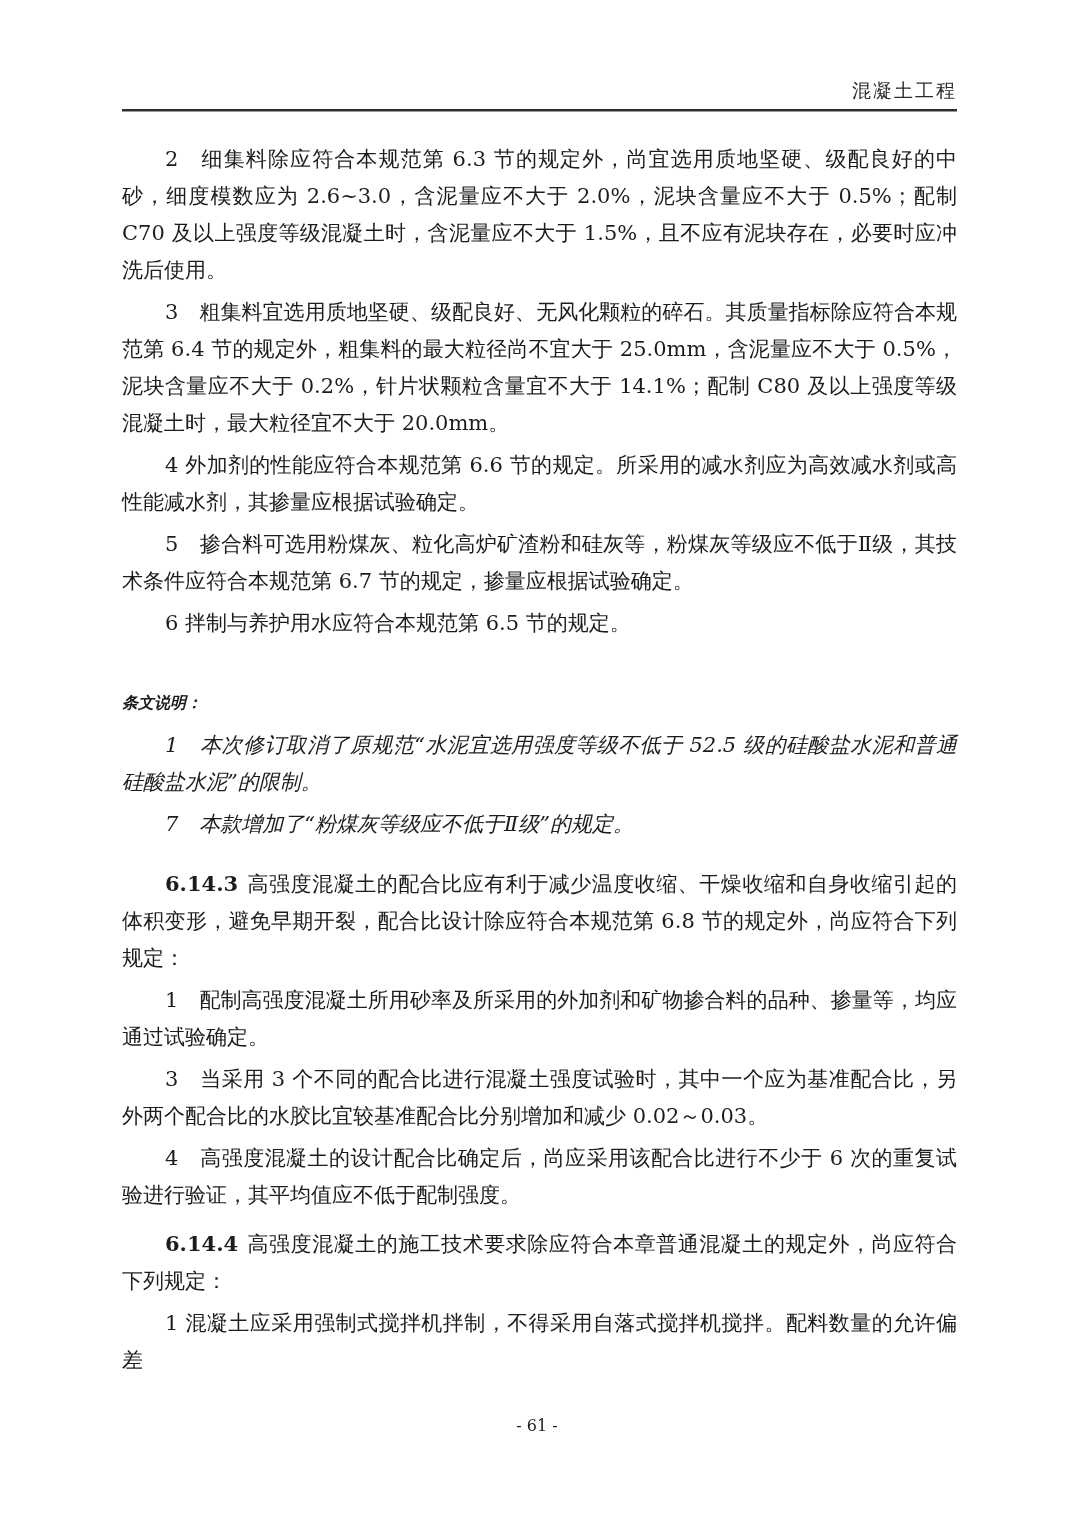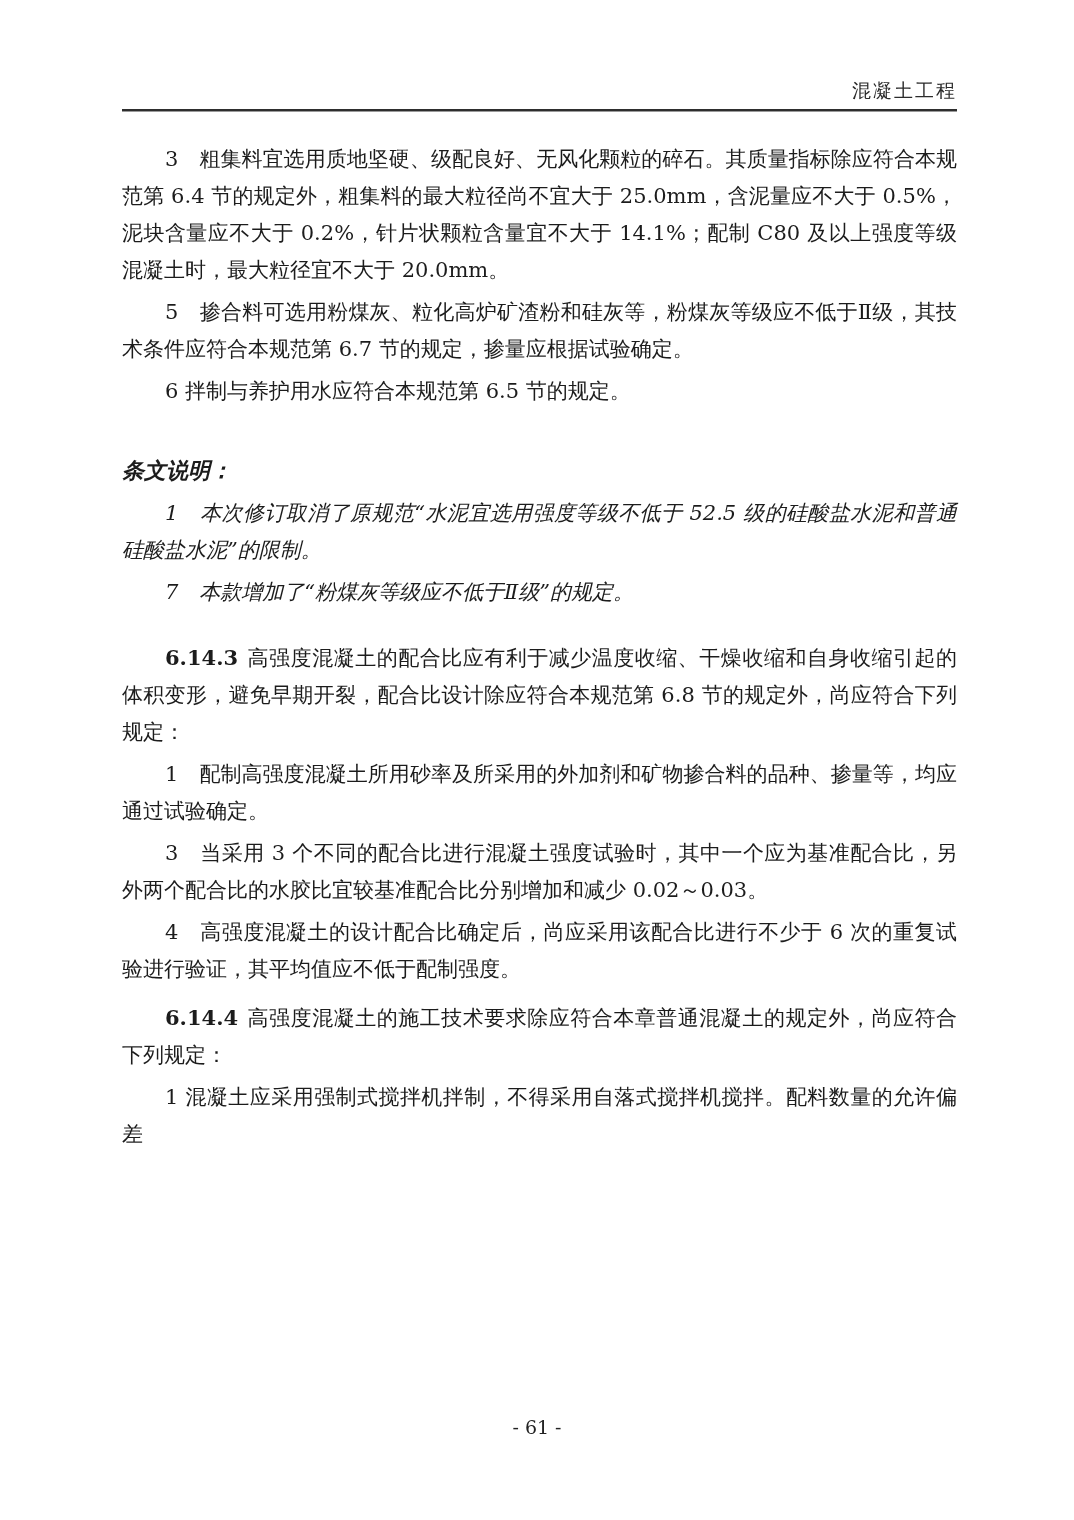--- a/index.html
+++ b/index.html
@@ -40,57 +40,59 @@
     line-height: 37px;
     text-align: justify;
   }
   .para {
     margin: 0 0 5px 0;
     text-indent: 43px;
   }
   .kai { font-style: italic; }
   .expl-heading {
     margin: 42px 0 6px 0;
-    font-size: 22px;
+    font-size: 16px;
     font-weight: bold;
     font-style: italic;
     text-indent: 0;
     line-height: 37px;
   }
-  .sec-start { margin-top: 28px; }
+  .sec-start { margin-top: 22px; }
   .sec-start-2 { margin-top: 11px; }
   .sec-num { margin-right: 9px; }
   sup.unit-sup {
     font-size: 13px;
     line-height: 0;
     vertical-align: super;
   }
   .footer {
     position: absolute;
     top: 1416px;
     left: 0;
     width: 1074px;
     text-align: center;
-    font-size: 19px;
+    font-size: 16px;
     color: #222222;
   }
 </style>
 </head>
 <body>
 
 <div class="page">
 
   <div class="running-header">
     <span>混凝土工程</span>
   </div>
   <div class="header-rule"></div>
 
   <div class="content">
 
+    <p class="para">2　细集料除应符合本规范第 6.3 节的规定外，尚宜选用质地坚硬、级配良好的中砂，细度模数应为 2.6~3.0，含泥量应不大于 2.0%，泥块含量应不大于 0.5%；配制 C70 及以上强度等级混凝土时，含泥量应不大于 1.5%，且不应有泥块存在，必要时应冲洗后使用。</p>
     <p class="para">3　粗集料宜选用质地坚硬、级配良好、无风化颗粒的碎石。其质量指标除应符合本规范第 6.4 节的规定外，粗集料的最大粒径尚不宜大于 25.0mm，含泥量应不大于 0.5%，泥块含量应不大于 0.2%，针片状颗粒含量宜不大于 14.1%；配制 C80 及以上强度等级混凝土时，最大粒径宜不大于 20.0mm。</p>
+    <p class="para">4 外加剂的性能应符合本规范第 6.6 节的规定。所采用的减水剂应为高效减水剂或高性能减水剂，其掺量应根据试验确定。</p>
     <p class="para">5　掺合料可选用粉煤灰、粒化高炉矿渣粉和硅灰等，粉煤灰等级应不低于Ⅱ级，其技术条件应符合本规范第 6.7 节的规定，掺量应根据试验确定。</p>
     <p class="para">6 拌制与养护用水应符合本规范第 6.5 节的规定。</p>
 
     <h3 class="expl-heading kai">条文说明：</h3>
     <p class="para kai">1　本次修订取消了原规范“水泥宜选用强度等级不低于 52.5 级的硅酸盐水泥和普通硅酸盐水泥”的限制。</p>
     <p class="para kai">7　本款增加了“粉煤灰等级应不低于Ⅱ级”的规定。</p>
 
     <p class="para sec-start"><b class="sec-num">6.14.3</b><span>高强度混凝土的配合比应有利于减少温度收缩、干燥收缩和自身收缩引起的体积变形，避免早期开裂，配合比设计除应符合本规范第 6.8 节的规定外，尚应符合下列规定：</span></p>
     <p class="para">1　配制高强度混凝土所用砂率及所采用的外加剂和矿物掺合料的品种、掺量等，均应通过试验确定。</p>
     <p class="para">3　当采用 3 个不同的配合比进行混凝土强度试验时，其中一个应为基准配合比，另外两个配合比的水胶比宜较基准配合比分别增加和减少 0.02～0.03。</p>

